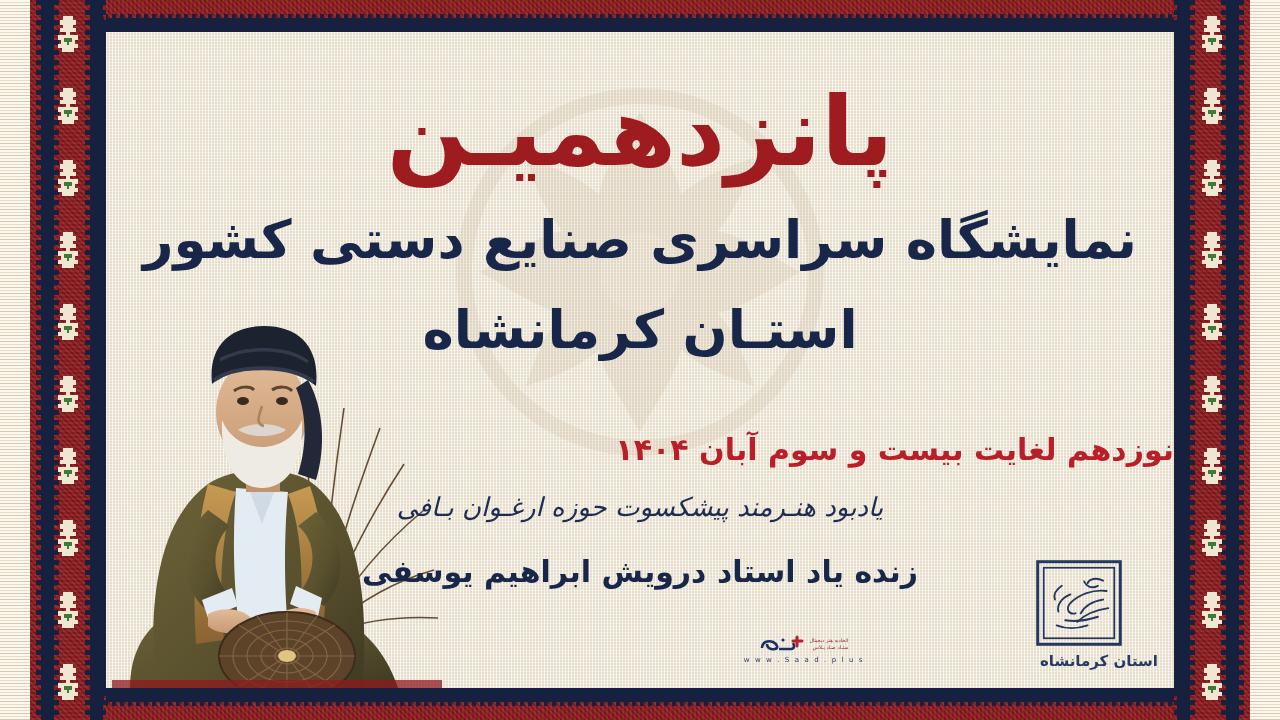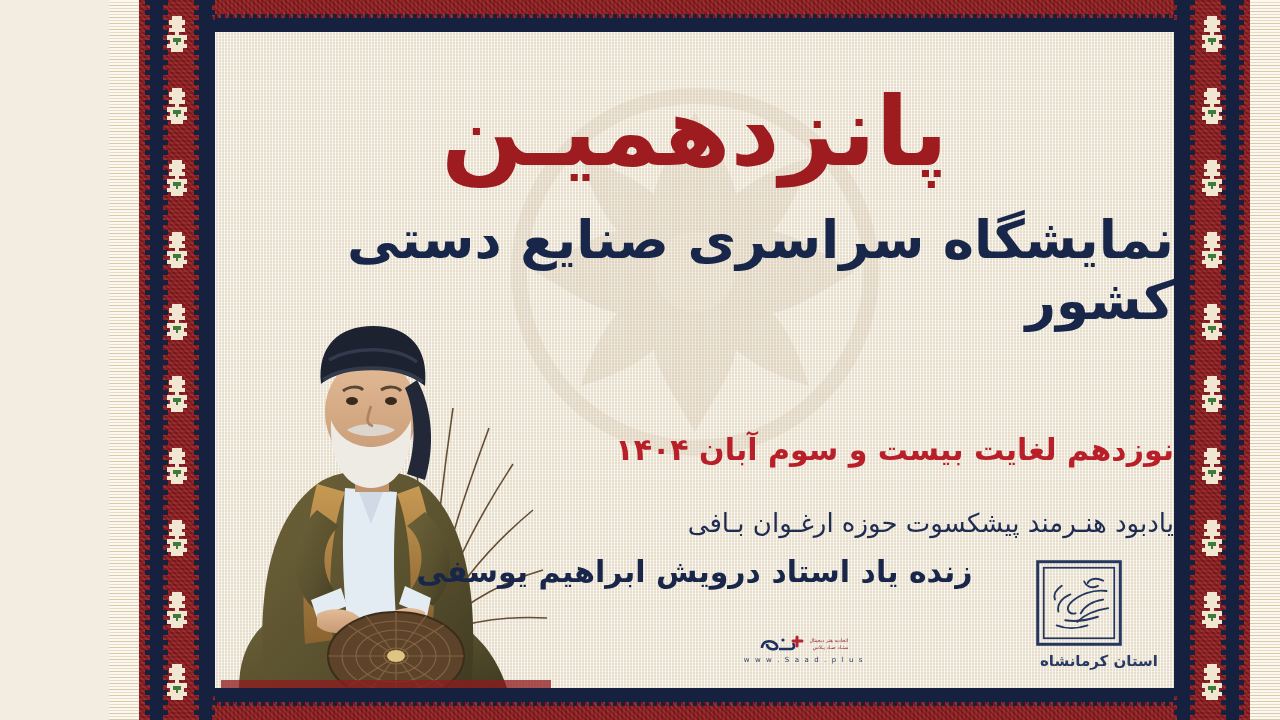--- a/index.html
+++ b/index.html
@@ -1,21 +1,21 @@
 <!DOCTYPE html>
 <html lang="fa" dir="rtl"><head>
 <meta charset="utf-8">
 <style>
   html,body{margin:0;padding:0;}
   body{
     width:1280px;height:720px;overflow:hidden;
     font-family:"DejaVu Sans","Liberation Sans",sans-serif;
     background:#f2ece1;
   }
-  #poster{position:relative;width:1171px;height:720px;overflow:hidden;background:#15803d;}
+  #poster{position:relative;width:1280px;height:720px;overflow:hidden;background:#15803d;}
 
   
   .fringe{position:absolute;top:0;bottom:0;width:30px;
     background:
       repeating-linear-gradient(to bottom,
         #fdf8ef 0px,#fdf8ef 2px,
         #e8dcc6 2px,#e8dcc6 3px,
         #fdf8ef 3px,#fdf8ef 5px,
         #d9c9ab 5px,#d9c9ab 6px);
     z-index:6;}
@@ -81,28 +81,28 @@
     background-image:repeating-linear-gradient(to right,#16203f 0 6px,transparent 6px 12px);}
 
   
   .watermark{position:absolute;left:50%;top:40px;transform:translateX(-50%);
     width:520px;height:430px;opacity:0.2;pointer-events:none;}
 
   
   .content{position:absolute;inset:0;z-index:20;}
   .t-main{position:absolute;top:52px;left:0;right:0;text-align:center;
     font-size:96px;font-weight:bold;color:#9e1b20;line-height:1;letter-spacing:-1px;}
-  .t-sub1{position:absolute;top:178px;left:0;right:0;text-align:right;
+  .t-sub1{position:absolute;top:178px;left:0;right:0;text-align:center;
     font-size:53px;font-weight:bold;color:#18264a;line-height:1.15;}
   .t-sub2{position:absolute;top:268px;left:0;right:0;text-align:center;
     font-size:53px;font-weight:bold;color:#18264a;line-height:1.15;}
   .t-date{position:absolute;top:400px;left:0;right:0;text-align:right;
     font-size:30px;font-weight:bold;color:#b81f28;letter-spacing:0.5px;}
-  .t-mem1{position:absolute;top:476px;left:0;right:0;text-align:right;
-    font-size:26px;color:#1d2c50;letter-spacing:1.5px;}
+  .t-mem1{position:absolute;top:460px;left:0;right:0;text-align:center;
+    font-size:26px;color:#1d2c50;letter-spacing:1.5px;font-style:italic;}
   .t-mem2{position:absolute;top:522px;left:0;right:0;text-align:center;
     font-size:30px;font-weight:bold;color:#18264a;letter-spacing:0.5px;}
 
   
   .photo{position:absolute;left:6px;bottom:0;width:330px;height:400px;z-index:18;}
 
   
   .logos{position:absolute;right:16px;bottom:18px;z-index:22;display:flex;align-items:flex-end;gap:18px;}
   .logo-block{display:flex;flex-direction:column;align-items:center;}
   .logo-cap{color:#273a63;margin-top:6px;padding-left:40px;}
@@ -458,20 +458,21 @@
         </g>
         <ellipse cx="175" cy="368" rx="9" ry="6" fill="#e0c481"></ellipse>
       </g>
 
       <rect x="0" y="392" width="330" height="8" fill="#8e1b1e" opacity="0.75"></rect>
     </svg>
 
     <div class="content">
       <div class="t-main">پانزدهمیـن</div>
       <div class="t-sub1">نمایشگاه سراسری صنایع دستی کشور</div>
+      <div class="t-sub2">استـان کرمانشاه</div>
       <div class="t-date">نوزدهم  لغایت بیست و سوم آبان ۱۴۰۴</div>
       <div class="t-mem1">یادبود هنـرمند پیشکسوت حوزه ارغـوان بـافی</div>
       <div class="t-mem2">زنده یاد استاد درویش ابراهیم یوسفی</div>
     </div>
 
     <div class="saad">
       <div class="saad-row">
         <div class="saad-sub">
           <div>اتحادیه هنر دیجیتال</div>
           <div>ستـاد صـاد پـلاس</div>

